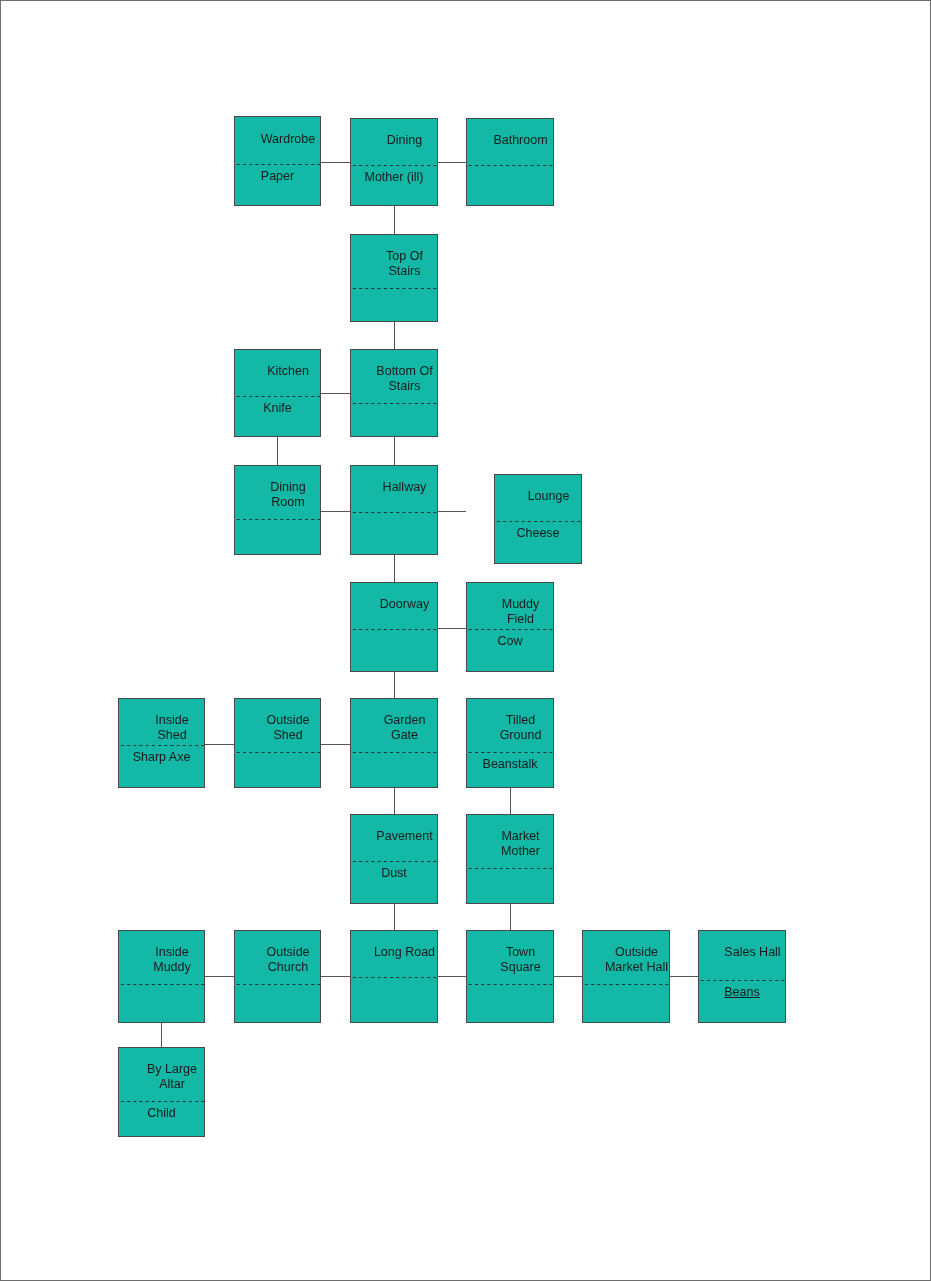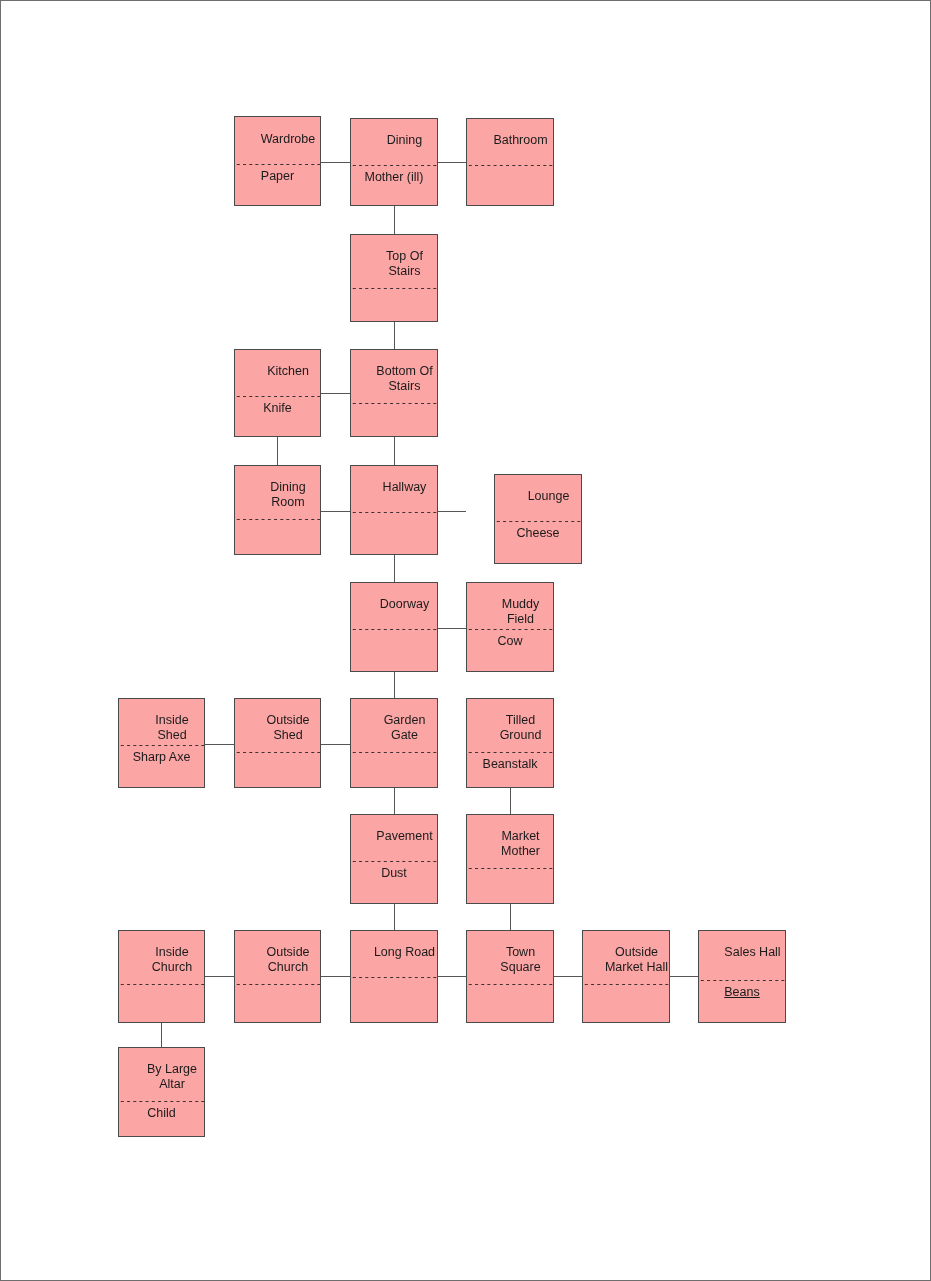--- a/index.html
+++ b/index.html
@@ -24,21 +24,21 @@
     position: absolute;
     left: 0;
     top: 0;
     width: 931px;
     height: 1281px;
   }
   .node {
     position: absolute;
     box-sizing: border-box;
     border: 1px solid #4a4a4a;
-    background: #fca5a5;
+    background: #14b8a6;
     display: flex;
     flex-direction: column;
     align-items: center;
     z-index: 2;
     padding-left: 21px;
   }
   .node-title {
     font-size: 12.5px;
     line-height: 15px;
     color: #1b1b1b;
@@ -179,21 +179,21 @@
         <div class="node-sep" style="position: absolute; top: 41px; left: 0px;">----------------</div>
         <div class="node-item" style="position: absolute; top: 51px; left: 0px;">Dust</div>
       </div>
       <div class="node" style="left: 465px; top: 813px; width: 88px; height: 90px; border-color: rgb(74, 74, 74);">
         <div class="node-title" style="margin-top: 14px;">Market
 Mother</div>
         <div class="node-sep" style="position: absolute; top: 48px; left: 0px;">----------------</div>
       </div>
       <div class="node" style="left: 117px; top: 929px; width: 87px; height: 93px; border-color: rgb(74, 74, 74);">
         <div class="node-title" style="margin-top: 14px;">Inside
-Church</div>
+Muddy</div>
         <div class="node-sep" style="position: absolute; top: 48px; left: 0px;">----------------</div>
       </div>
       <div class="node" style="left: 233px; top: 929px; width: 87px; height: 93px; border-color: rgb(74, 74, 74);">
         <div class="node-title" style="margin-top: 14px;">Outside
 Church</div>
         <div class="node-sep" style="position: absolute; top: 48px; left: 0px;">----------------</div>
       </div>
       <div class="node" style="left: 349px; top: 929px; width: 88px; height: 93px; border-color: rgb(74, 74, 74);">
         <div class="node-title" style="margin-top: 14px;">Long Road</div>
         <div class="node-sep" style="position: absolute; top: 41px; left: 0px;">----------------</div>

